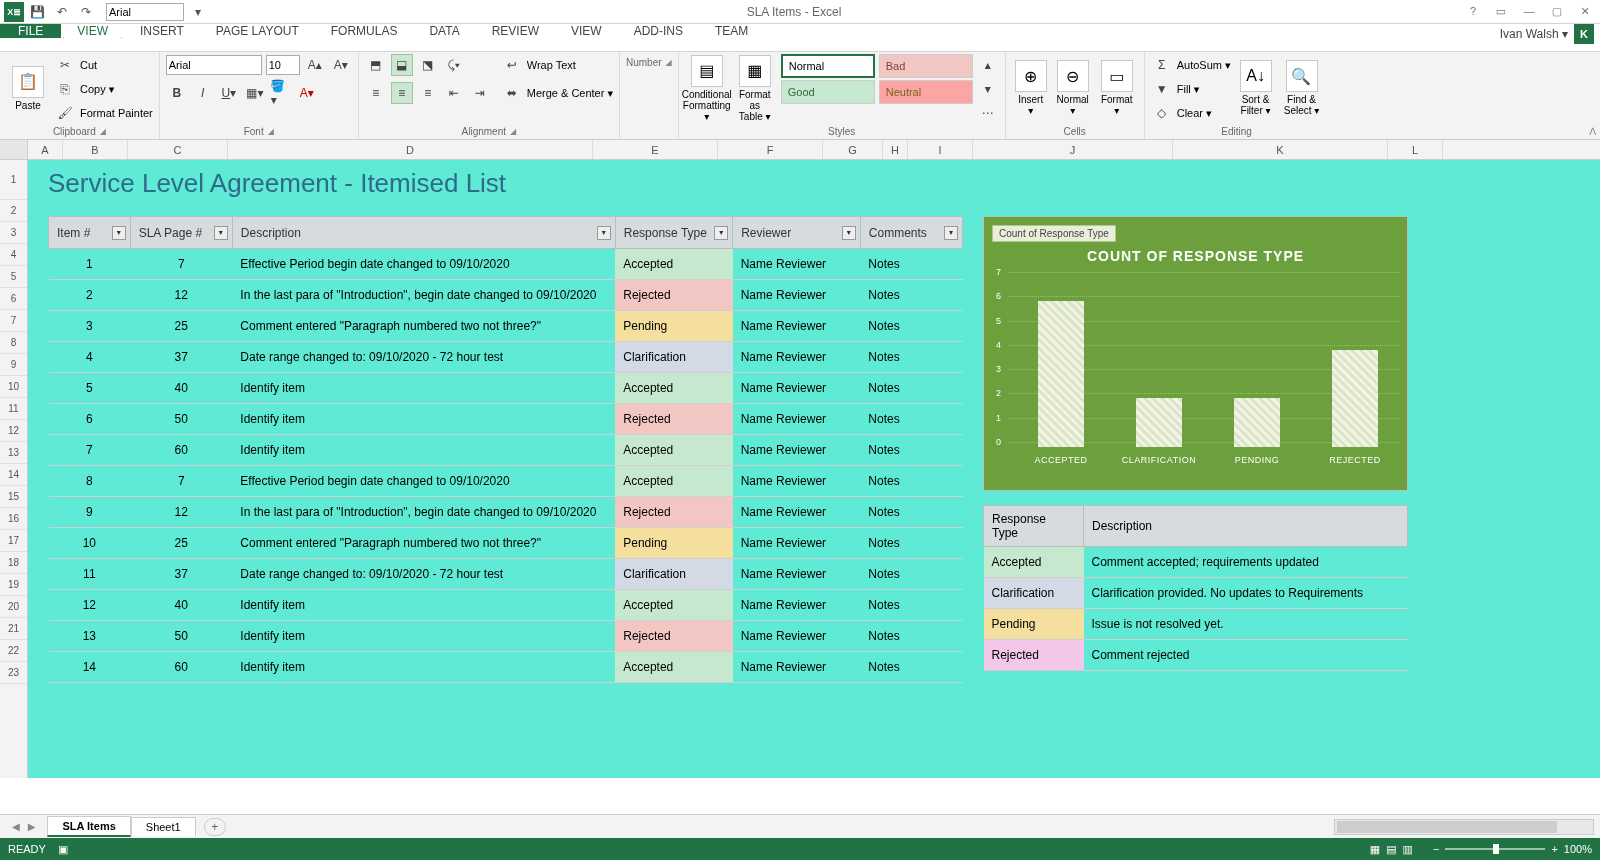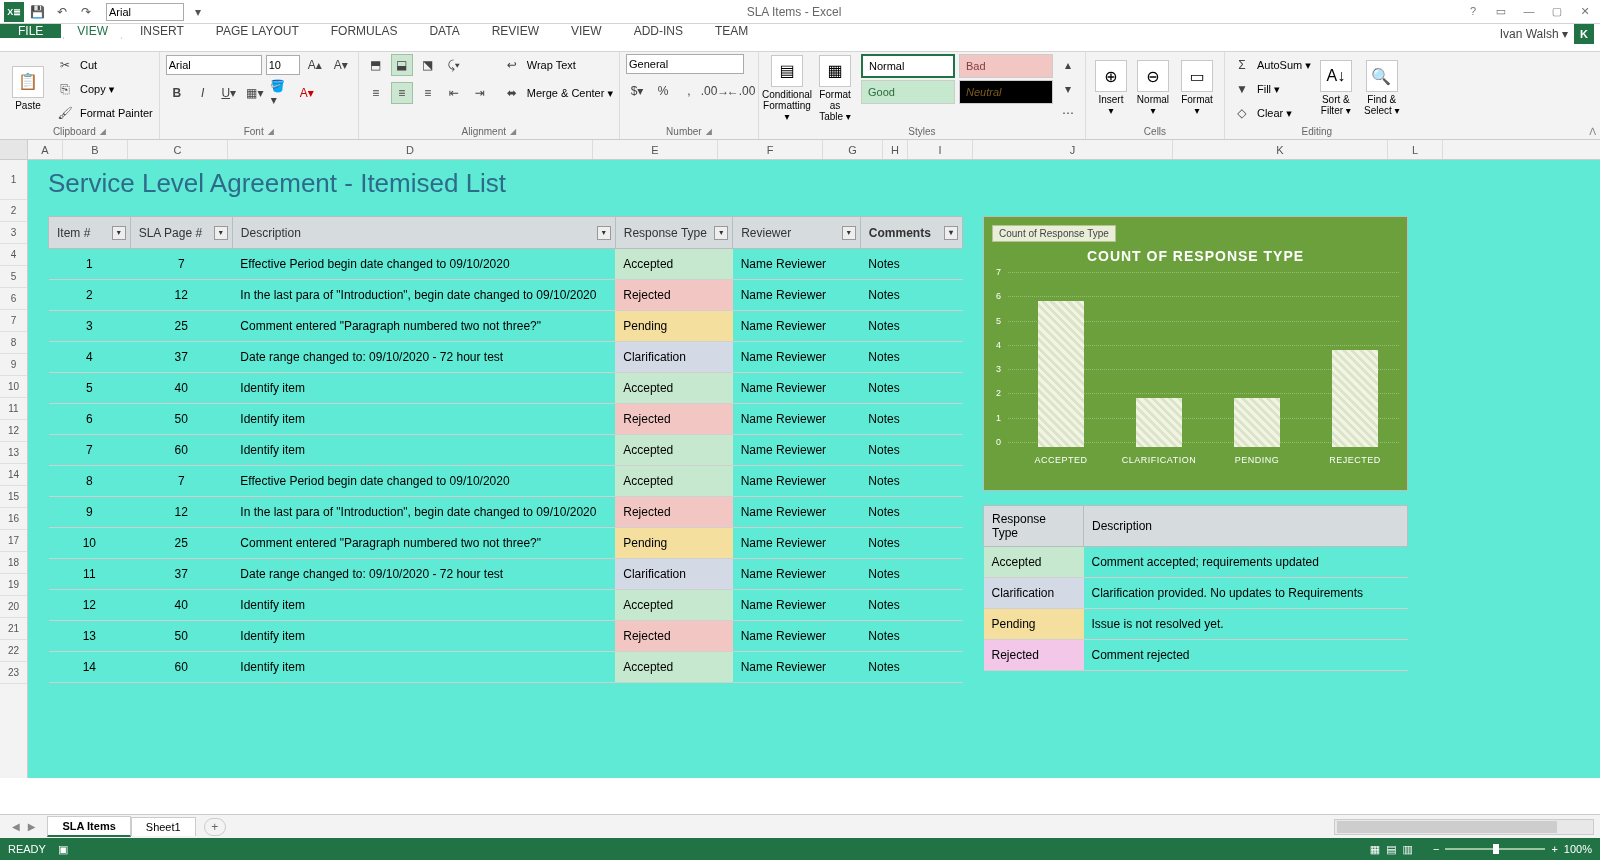--- a/index.html
+++ b/index.html
@@ -35,21 +35,21 @@
 .big-btn .lbl { font-size: 10px; text-align: center; line-height: 11px; margin-top: 2px; }
 .col { display: flex; flex-direction: column; gap: 2px; }
 .row { display: flex; align-items: center; gap: 4px; }
 .mini-btn { width: 22px; height: 22px; border: 1px solid transparent; display: flex; align-items: center; justify-content: center; cursor: pointer; font-size: 12px; color: #444; }
 .mini-btn.active { background: #cde6d1; border-color: #9cc3a2; }
 .combo { border: 1px solid #ababab; background: #fff; height: 20px; font-size: 11px; padding: 0 2px; }
 .style-cell { width: 94px; height: 24px; border: 1px solid #ccc; padding: 2px 6px; font-size: 11px; display: flex; align-items: center; }
 .style-normal { background: #fff; border: 2px solid #217346; }
 .style-bad { background: #f2c7c3; color: #843c39; }
 .style-good { background: #c6e8ce; color: #2d6a3e; }
-.style-neutral { background: #000000; color: #7a5e1e; font-style: italic; }
+.style-neutral { background: #fca5a5; color: #7a5e1e; }
 .collapse-caret { position: absolute; right: 4px; bottom: 2px; font-size: 10px; color: #888; cursor: pointer; }
 
 
 .col-headers { height: 20px; background: #f3f3f3; display: flex; border-bottom: 1px solid #ccc; }
 .corner { width: 28px; border-right: 1px solid #ccc; background: #e6e6e6; }
 .ch { border-right: 1px solid #dcdcdc; text-align: center; font-size: 11px; color: #555; display: flex; align-items: center; justify-content: center; }
 
 
 .grid-wrap { display: flex; height: 618px; position: relative; }
 .row-headers { width: 28px; background: #f3f3f3; border-right: 1px solid #ccc; }
@@ -228,32 +228,20 @@
           </div>
       </div>
     </div>
     <div class="group-label">
         <span>Alignment</span>
         <span class="dl">◢</span>
       </div>
   </div>
 
   <div class="group">
-    <div class="group-body">
-      <div class="col">
-        <input class="combo" style="width: 118px;" value="General">
-        <div class="row" style="margin-top:4px">
-          <span class="mini-btn">$▾</span>
-          <span class="mini-btn">%</span>
-          <span class="mini-btn">,</span>
-          <span class="mini-btn">.00→</span>
-          <span class="mini-btn">←.00</span>
-        </div>
-      </div>
-    </div>
     <div class="group-label">
         <span>Number</span>
         <span class="dl">◢</span>
       </div>
   </div>
 
   <div class="group">
     <div class="group-body">
       <div class="big-btn">
           <div class="ic">▤</div>
@@ -391,21 +379,21 @@
     <div class="page-title">Service Level Agreement - Itemised List</div>
 
     <table class="sla-table">
       <thead>
           <tr id="sla-head">
             <th style="width: 80px;">Item #<span class="flt">▾</span></th>
             <th style="width: 100px;">SLA Page #<span class="flt">▾</span></th>
             <th style="width: 375px;">Description<span class="flt">▾</span></th>
             <th style="width: 115px;">Response Type<span class="flt">▾</span></th>
             <th style="width: 125px;">Reviewer<span class="flt">▾</span></th>
-            <th style="width: 100px; font-weight: bold;">Comments<span class="flt">▾</span></th>
+            <th style="width: 100px;">Comments<span class="flt">▾</span></th>
           </tr>
         </thead>
       <tbody id="sla-body">
           <tr>
             <td class="c-num">1</td>
             <td class="c-num">7</td>
             <td>Effective Period begin date changed to 09/10/2020</td>
             <td class="td-accepted">Accepted</td>
             <td>Name Reviewer</td>
             <td>Notes</td>

